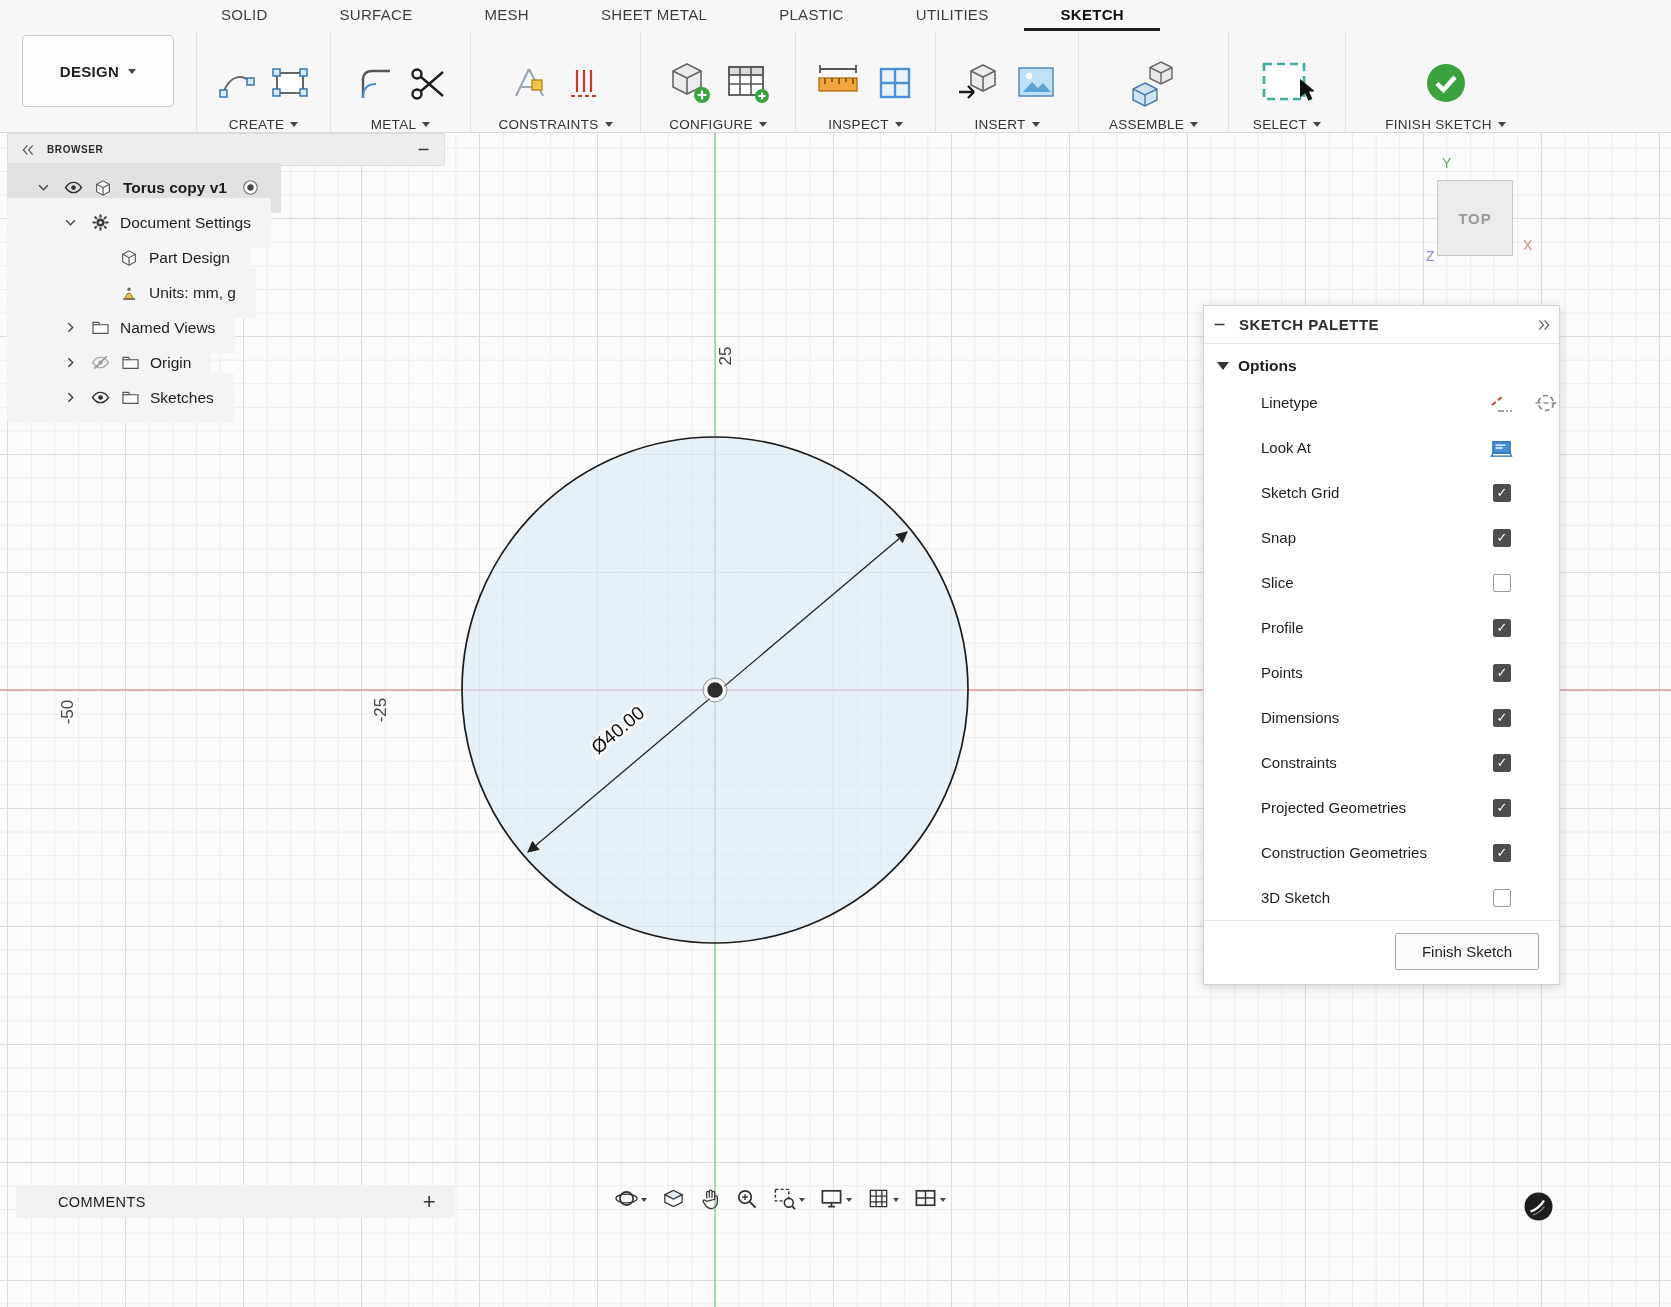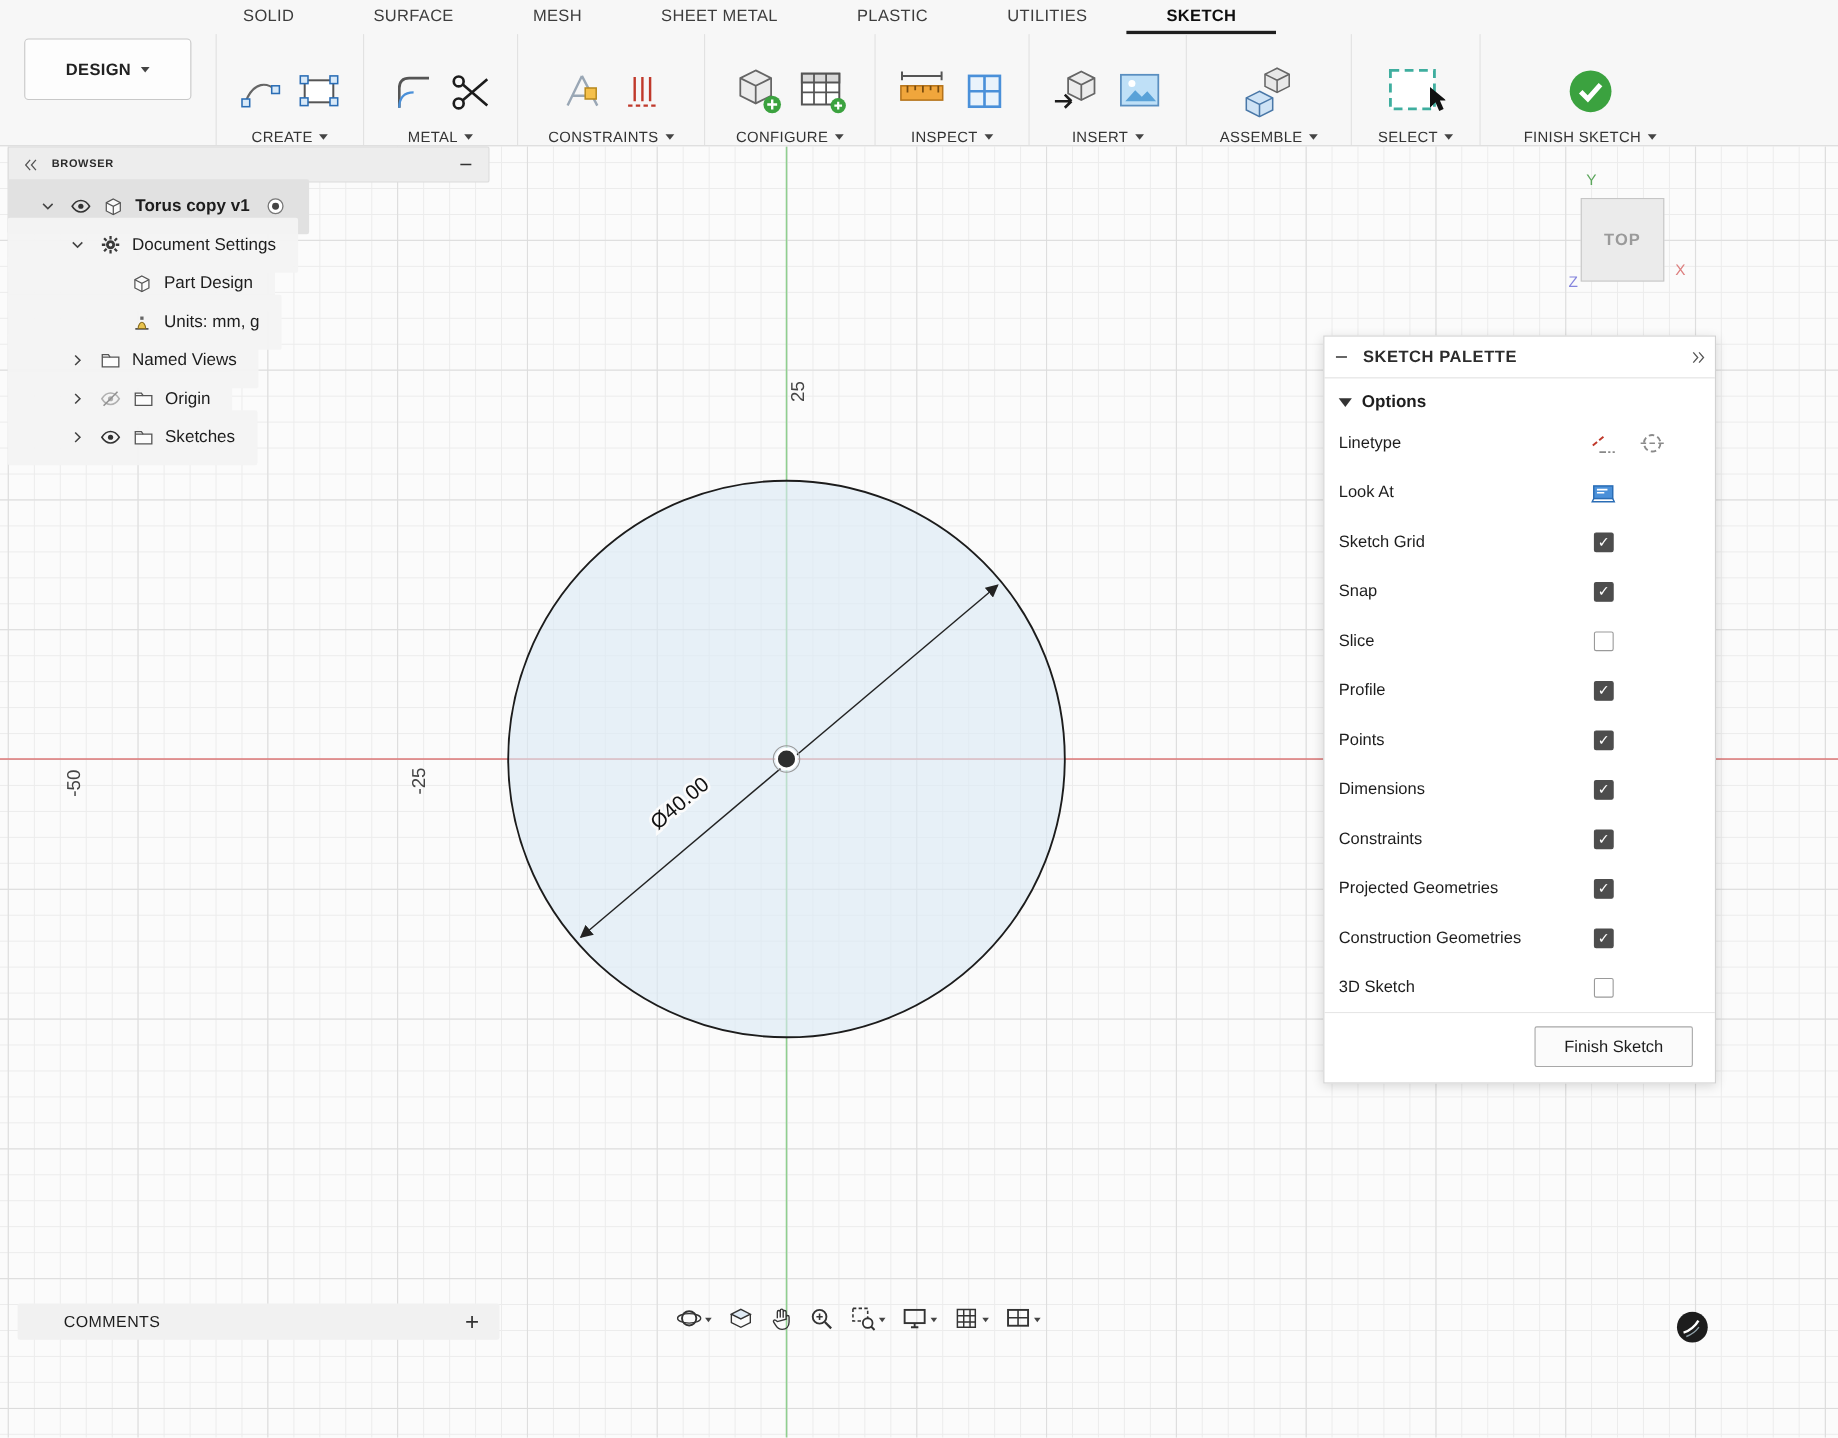--- a/index.html
+++ b/index.html
@@ -6,21 +6,21 @@
   html,body { width:1671px; height:1307px; overflow:hidden; }
   body { font-family:"Liberation Sans", sans-serif; background:#fbfbfb; position:relative; color:#222; }
 
   
   .ribbon { position:absolute; top:0; left:0; width:1671px; height:133px; background:#f7f7f7; border-bottom:1px solid #d9d9d9; z-index:10; }
   .tabs { display:flex; align-items:center; height:31px; padding-left:185px; }
   .tab { font-size:15px; color:#3d3d3d; font-weight:500; letter-spacing:.3px; padding:0 36px; height:31px; line-height:29px; cursor:default; }
   .tab.active { font-weight:700; color:#0f0f0f; border-bottom:3px solid #1f1f1f; }
   .ribbonrow { display:flex; height:101px; }
   .design-wrap { width:197px; display:flex; align-items:flex-start; justify-content:center; padding-top:4px; border-right:1px solid #e0e0e0; }
-  .design-btn { width:152px; height:56px; background:#fdfdfd; border:1px solid #c8c8c8; border-radius:4px; display:flex; align-items:center; justify-content:center; gap:9px; font-size:15px; font-weight:700; color:#222; letter-spacing:.3px; }
+  .design-btn { width:152px; height:72px; background:#fdfdfd; border:1px solid #c8c8c8; border-radius:4px; display:flex; align-items:center; justify-content:center; gap:9px; font-size:15px; font-weight:700; color:#222; letter-spacing:.3px; }
   .groups { display:flex; }
   .group { display:flex; flex-direction:column; align-items:center; padding-top:5px; border-left:1px solid #e2e2e2;justify-content:flex-end; }
   .group:first-child { border-left:none; }
   .group:nth-child(1){width:133px}.group:nth-child(2){width:140px}.group:nth-child(3){width:170px}
   .group:nth-child(4){width:155px}.group:nth-child(5){width:140px}.group:nth-child(6){width:143px}
   .group:nth-child(7){width:150px}.group:nth-child(8){width:117px}.group:nth-child(9){width:200px}
   .gicons { height:62px; display:flex; align-items:center; gap:12px; }
   .glabel { font-size:13.5px; color:#333; display:flex; align-items:center; gap:6px; margin-top:3px; letter-spacing:.3px; }
   .caret { width:0; height:0; border:4px solid transparent; border-top:5px solid #444; margin-top:4px; }
 
@@ -58,21 +58,21 @@
   .vc-z { position:absolute; left:6px; top:93px; color:#8585dd; }
 
   
   .palette { position:absolute; left:1203px; top:305px; width:357px; height:680px; background:#fff; border:1px solid #d2d2d2; box-shadow:0 2px 10px rgba(0,0,0,.16); z-index:6; display:flex; flex-direction:column; }
   .phead { height:38px; border-bottom:1px solid #e2e2e2; display:flex; align-items:center; gap:12px; padding:0 8px; }
   .ptitle { font-size:15px; font-weight:700; letter-spacing:.5px; color:#2c2c2c; }
   .spacer { flex:1; }
   .options-head { display:flex; align-items:center; gap:9px; padding:13px 0 5px 13px; font-size:15.5px; font-weight:700; color:#1e1e1e; }
   .tri-down { width:0; height:0; border-left:6px solid transparent; border-right:6px solid transparent; border-top:8px solid #333; }
   .prows { }
-  .prow { position:relative; height:45px; display:flex; align-items:center; padding-left:13px; }
+  .prow { position:relative; height:45px; display:flex; align-items:center; padding-left:13px;margin-left:44px; }
   .plabel { font-size:15px; color:#1d1d1d; }
   .cb { position:absolute; left:245px; width:18px; height:18px; border:1.5px solid #9a9a9a; border-radius:2px; background:#fff; display:flex; align-items:center; justify-content:center; font-size:13px; }
   .cb.on { background:#4d4d4d; border-color:#4d4d4d; color:#fff; }
   .ctrl-a { position:absolute; left:242px; display:inline-flex; }
   .ctrl-b { position:absolute; left:286px; display:inline-flex; }
   .pfoot { margin-top:auto; border-top:1px solid #e6e6e6; padding:12px 20px 14px; display:flex; justify-content:flex-end; }
   .finish-btn { font-family:"Liberation Sans",sans-serif; font-size:15px; color:#1d1d1d; padding:9px 26px; background:#fbfbfb; border:1px solid #a8a8a8; border-radius:2px; cursor:pointer; }
 
   
   .comments { position:absolute; left:16px; top:1185px; width:438px; height:33px; background:#f1f1f1; border-radius:2px; display:flex; align-items:center; padding:0 18px 0 42px; font-size:14.5px; letter-spacing:.4px; color:#1d1d1d; z-index:5; }

